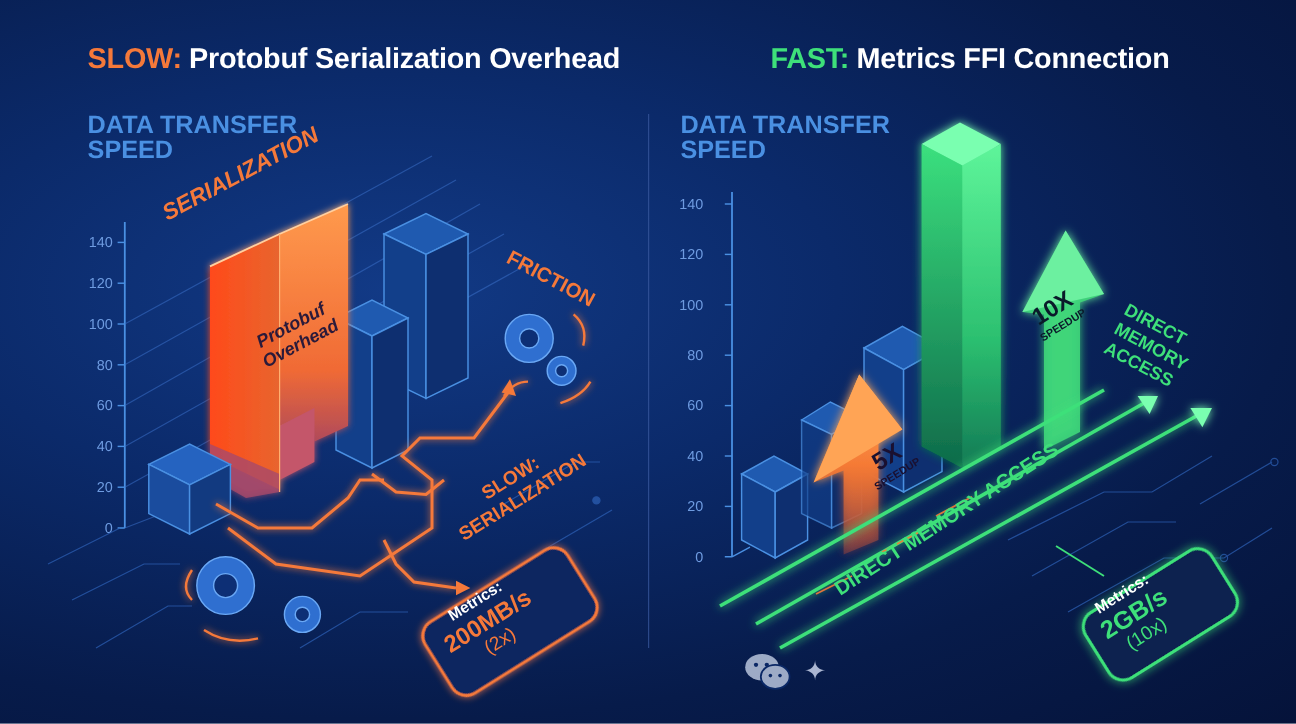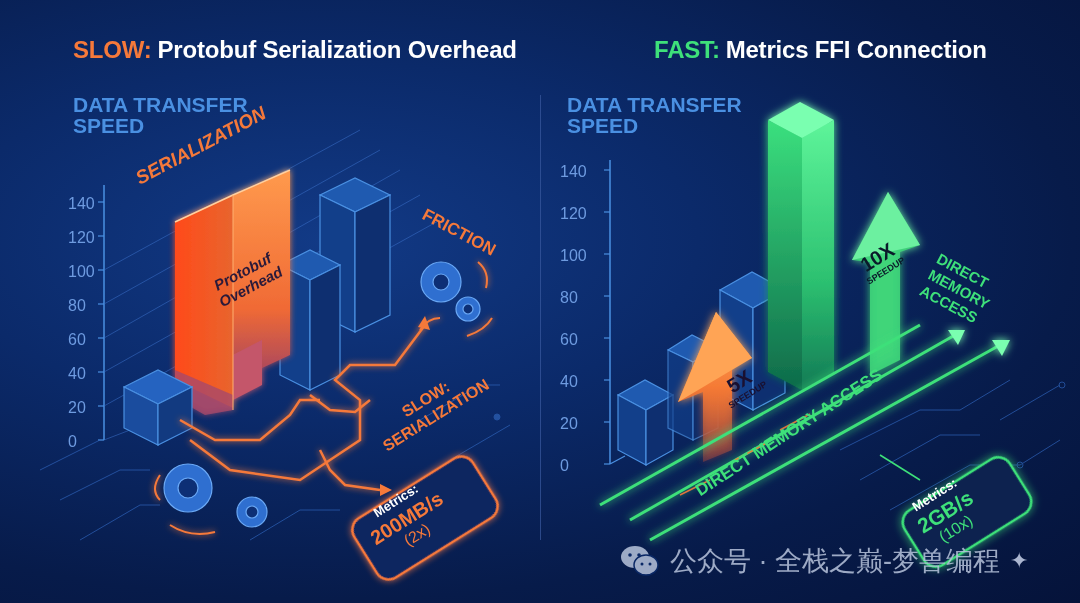--- a/index.html
+++ b/index.html
@@ -5,21 +5,21 @@
   html,body{margin:0;padding:0;}
   body{width:1080px;height:603px;overflow:hidden;font-family:"Liberation Sans","DejaVu Sans",sans-serif;
     background:radial-gradient(ellipse at 30% 40%,#123a86 0%,#0b2a6a 35%,#071b4a 70%,#05133a 100%);position:relative;color:#fff;}
   .panel{position:absolute;top:0;height:444px;}
   #left{left:0;width:540px;}
   #right{left:540px;width:540px;}
   .divider{position:absolute;left:540px;top:95px;width:1px;height:445px;background:#3a5aa0;opacity:.7;}
   .title{position:absolute;top:36px;font-size:24px;font-weight:bold;letter-spacing:-0.2px;white-space:nowrap;}
   .title .tag{margin-right:6px;}
   .ylabel{position:absolute;top:94px;font-size:21px;font-weight:bold;color:#4a90e2;line-height:21px;}
-  .tick{position:absolute;font-size:16px;color:#6e9be0;width:26px;}
+  .tick{position:absolute;font-size:12px;color:#6e9be0;text-align:right;width:26px;}
   .diag{position:absolute;font-weight:bold;white-space:nowrap;}
   svg{position:absolute;left:0;top:0;overflow:visible;}
   .watermark{position:absolute;left:620px;top:543px;font-size:27px;color:#b8c4dc;opacity:.85;white-space:nowrap;display:flex;align-items:center;gap:10px;}
 </style>
 </head>
 <body>
 
 <div id="left" class="panel">
   <div class="title" style="left:73px;">
     <span class="tag" style="color:#f5793a;">SLOW:</span><span>Protobuf Serialization Overhead</span>
@@ -175,21 +175,21 @@
     <div style="font-size:13px;color:#fff;">Metrics:</div>
     <div style="font-size:20px;color:#f5793a;">200MB/s</div>
     <div style="font-size:16px;color:#f5793a;font-weight:normal;">(2x)</div>
   </div>
 </div>
 
 <div class="divider"></div>
 
 <div id="right" class="panel">
   <div class="title" style="left:102px;">
-    <span class="tag" style="color:#3ee07a;margin-left:12px;">FAST:</span><span>Metrics FFI Connection</span>
+    <span class="tag" style="color:#3ee07a;">FAST:</span><span>Metrics FFI Connection</span>
   </div>
   <div class="ylabel" style="left:27px;">
     <div>DATA TRANSFER</div>
     <div>SPEED</div>
   </div>
 
   <div>
     <div class="tick" style="left:20px;top:163px;">140</div>
     <div class="tick" style="left:20px;top:205px;">120</div>
     <div class="tick" style="left:20px;top:247px;">100</div>
@@ -318,15 +318,14 @@
 
 <div class="watermark">
   <svg width="40" height="34" style="position:relative;">
     <ellipse cx="15" cy="13" rx="14" ry="11" fill="#b8c4dc"></ellipse>
     <ellipse cx="26" cy="21" rx="12" ry="10" fill="#b8c4dc" stroke="#0b2a6a" stroke-width="1.5"></ellipse>
     <circle cx="10" cy="11" r="1.8" fill="#0b2a6a"></circle>
       <circle cx="19" cy="11" r="1.8" fill="#0b2a6a"></circle>
     <circle cx="22" cy="20" r="1.5" fill="#0b2a6a"></circle>
       <circle cx="30" cy="20" r="1.5" fill="#0b2a6a"></circle>
   </svg>
-  <span>公众号 · 全栈之巅-梦兽编程</span>
   <span style="font-size:22px;color:#c8d2ea;">✦</span>
 </div>
 
 </body></html>

